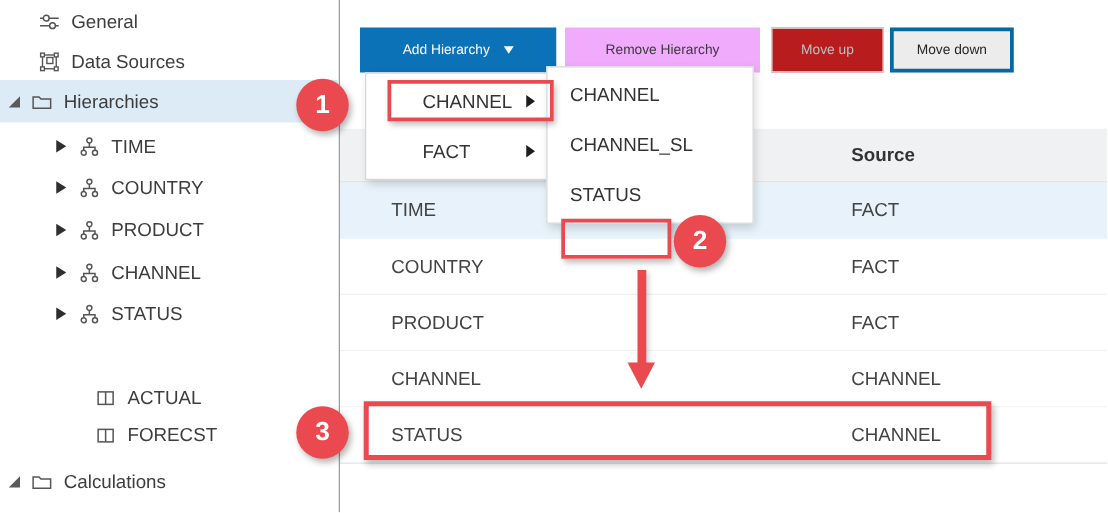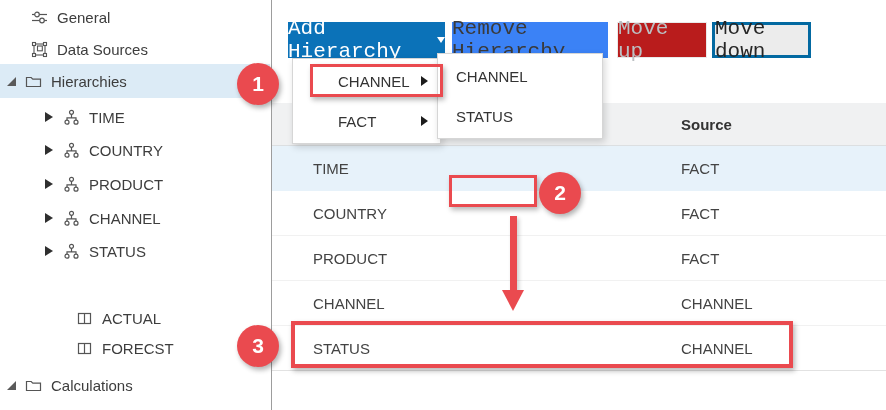--- a/index.html
+++ b/index.html
@@ -14,24 +14,24 @@
   .ti.selected{background:var(--sidebar-selection,#dcebf6);}
   .ti.root{padding-left:31px;}
   .ti.branch{padding-left:7px;}
   .ti.child{padding-left:45px;}
   .ti.leaf{padding-left:76px;}
   .tri-exp{width:0;height:0;border-bottom:9px solid #5a5a5a;border-left:9px solid transparent;margin-right:9px;flex:none;}
   .tri-col{width:0;height:0;border-left:8px solid #2f2f2f;border-top:5px solid transparent;border-bottom:5px solid transparent;margin-right:10px;flex:none;}
   .ic{flex:none;}
   .ic svg{display:block;}
   
-  .btn{position:absolute;top:22px;height:36px;display:flex;align-items:center;font-size:21px;box-sizing:border-box;cursor:pointer;font-family:Liberation Mono, monospace;}
+  .btn{position:absolute;top:22px;height:36px;display:flex;align-items:center;justify-content:center;font-size:11px;box-sizing:border-box;cursor:pointer;}
   .btn-add{left:288px;width:157px;background:var(--primary-blue,#0b72b8);color:#fff;}
   .caret{width:0;height:0;border-top:6px solid #fff;border-left:4.5px solid transparent;border-right:4.5px solid transparent;margin-left:11px;}
-  .btn-remove{left:452px;width:156px;background:#3b82f6;color:#3a3a3a;}
+  .btn-remove{left:452px;width:156px;background:#f0abfc;color:#3a3a3a;}
   .btn-moveup{left:617px;width:90px;background:#b91c1c;border:1px solid #e9e9e9;color:#bcc0c3;}
   .btn-movedown{left:712px;width:99px;background:#ececec;border:3px solid #0369a1;color:#262626;}
   
   .table{position:absolute;left:272px;top:103px;width:614px;}
   .trow{display:grid;grid-template-columns:368px 1fr;align-items:center;font-size:15px;}
   .trow > div{padding-left:41px;}
   .thead{height:42px;background:var(--header-gray,#f0f1f2);border-bottom:1px solid #dcdfe1;font-weight:bold;color:#333;}
   .tr{height:44px;border-bottom:1px solid #f1f1f1;color:#434343;background:#fff;}
   .tr.selected{background:var(--selection-blue,#e7f2fa);border-bottom:1px solid #e7f2fa;}
   .tr.last{border-bottom:1px solid #e2e2e2;}
@@ -248,20 +248,23 @@
       <span>FACT</span>
       <span class="sub-arrow"></span>
     </div>
   </div>
 
   <div class="panel menu2">
     <div class="mi">
       <span>CHANNEL</span>
     </div>
     <div class="mi">
+      <span>CHANNEL_SL</span>
+    </div>
+    <div class="mi">
       <span>STATUS</span>
     </div>
   </div>
 
   <div class="ann rrect rrect1"></div>
   <div class="ann rrect rrect2"></div>
   <div class="ann rrect rrect3"></div>
 
   <div class="ann circle circle1">
     <span>1</span>

